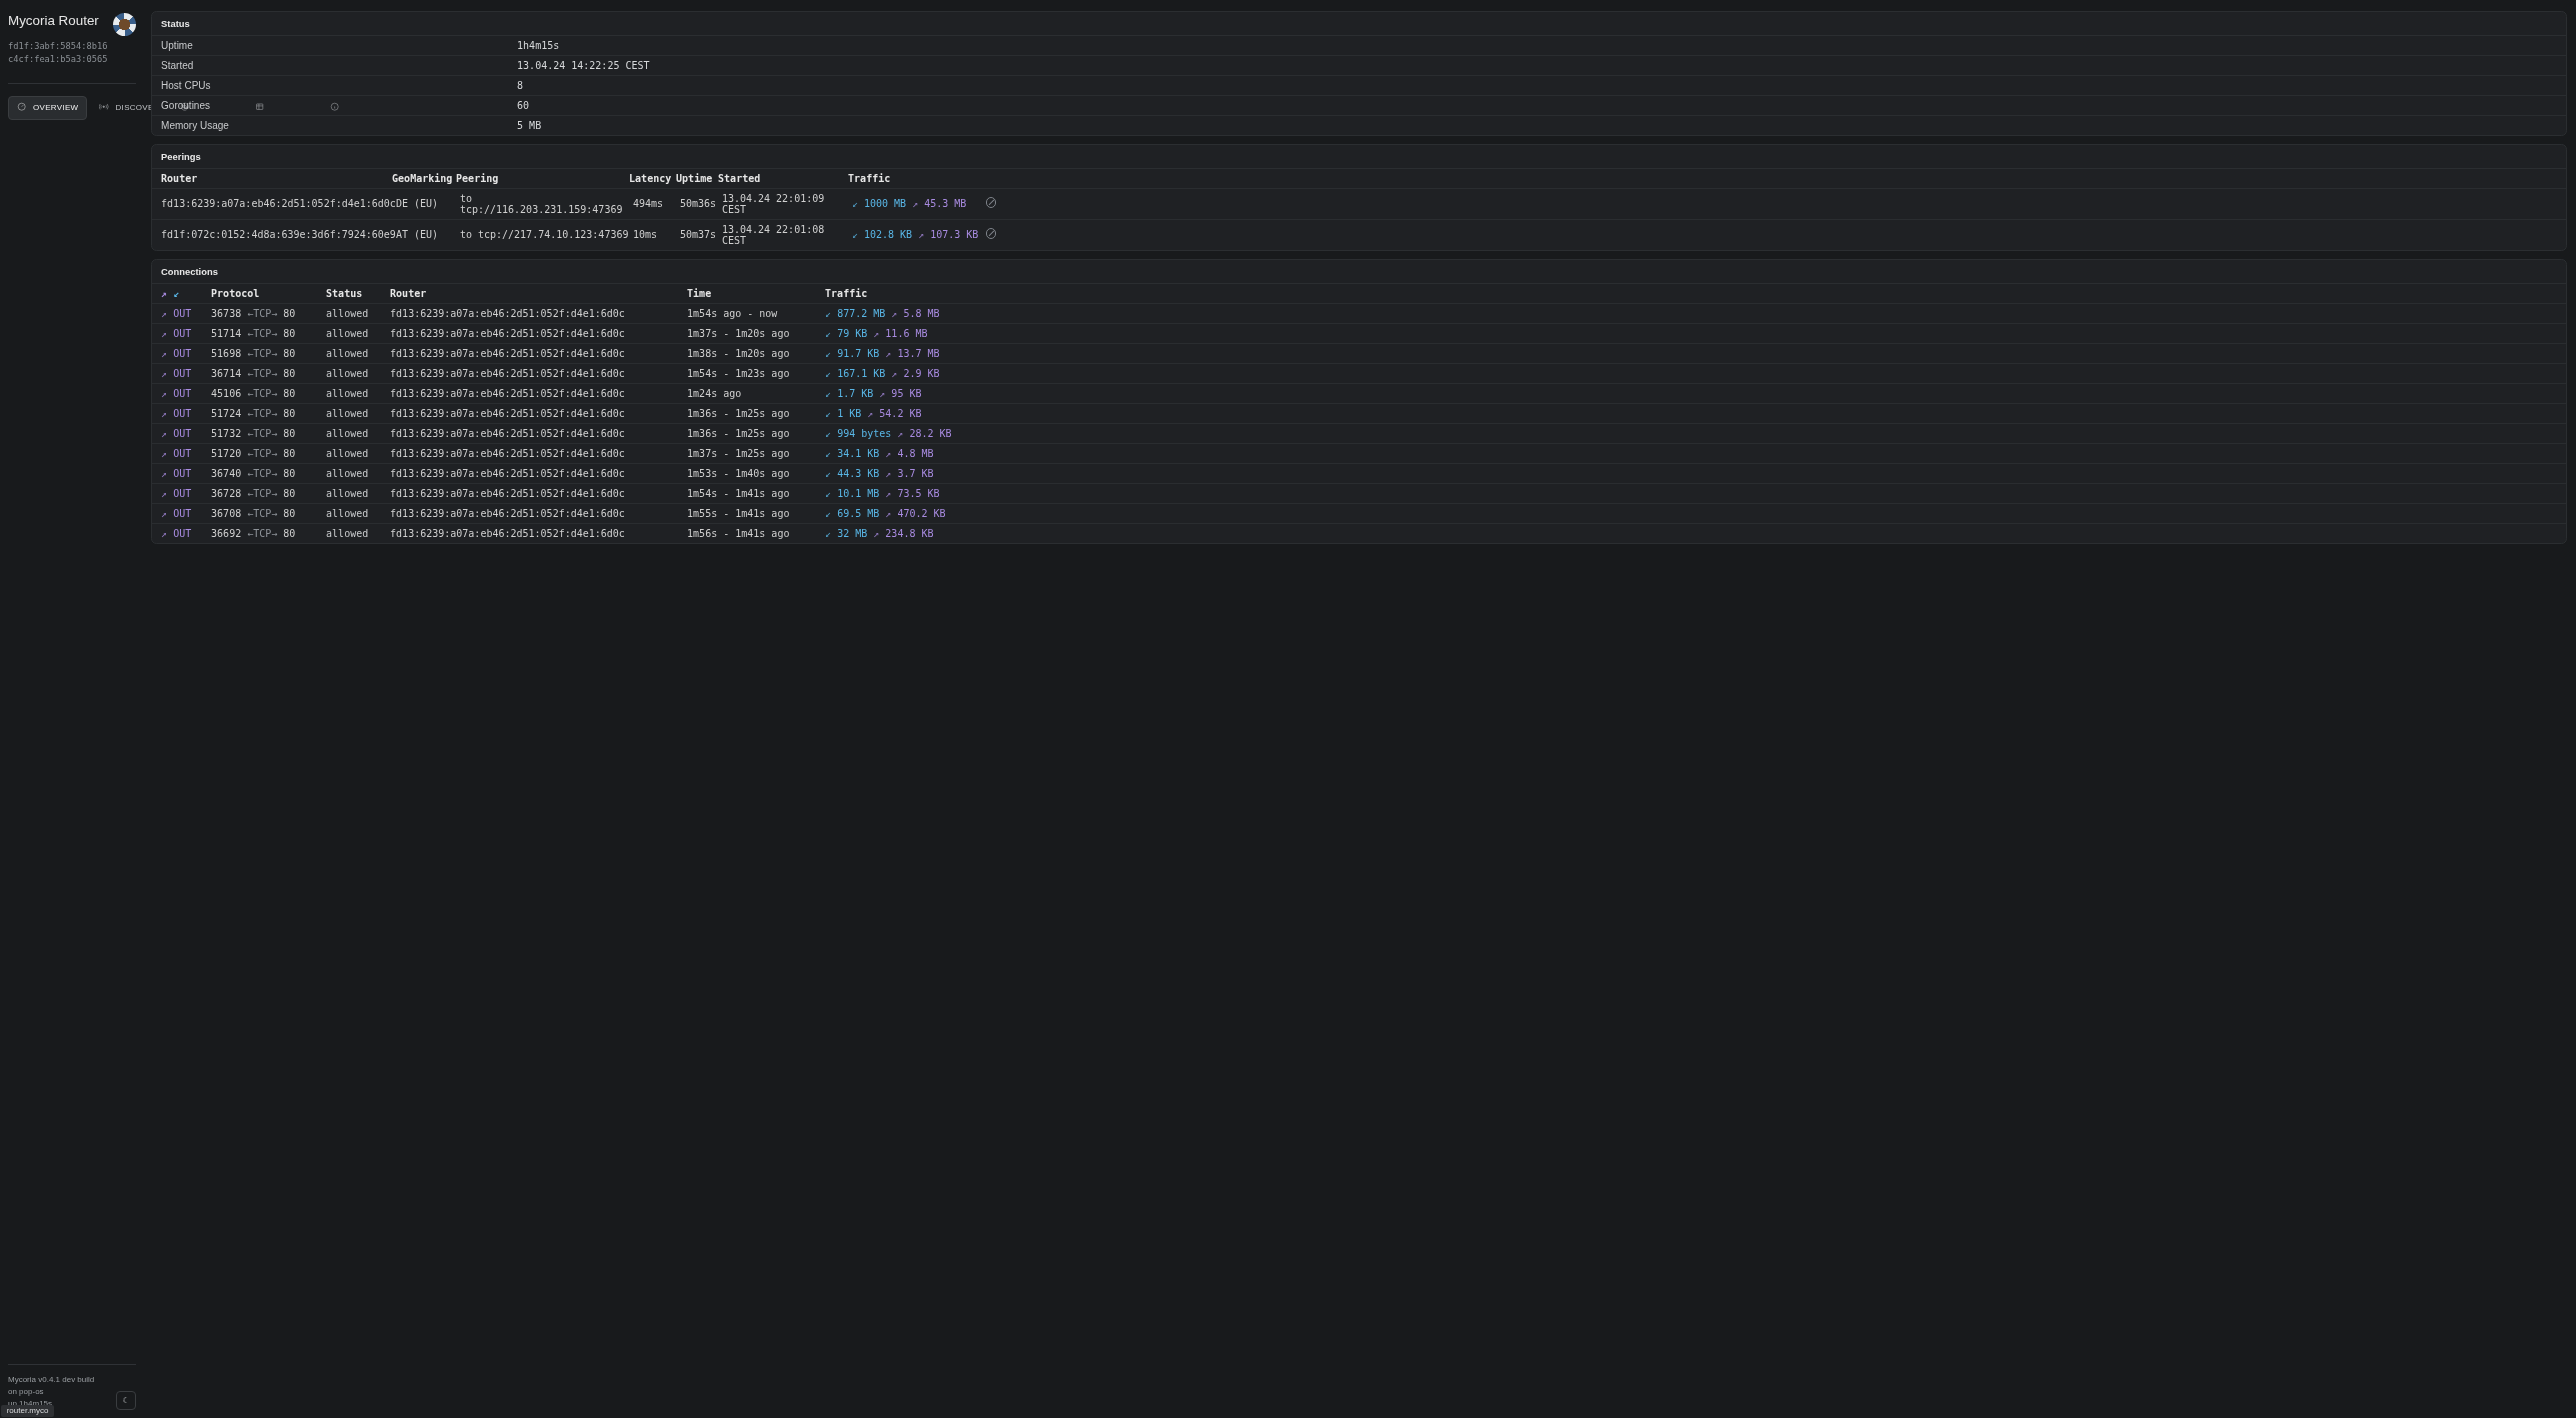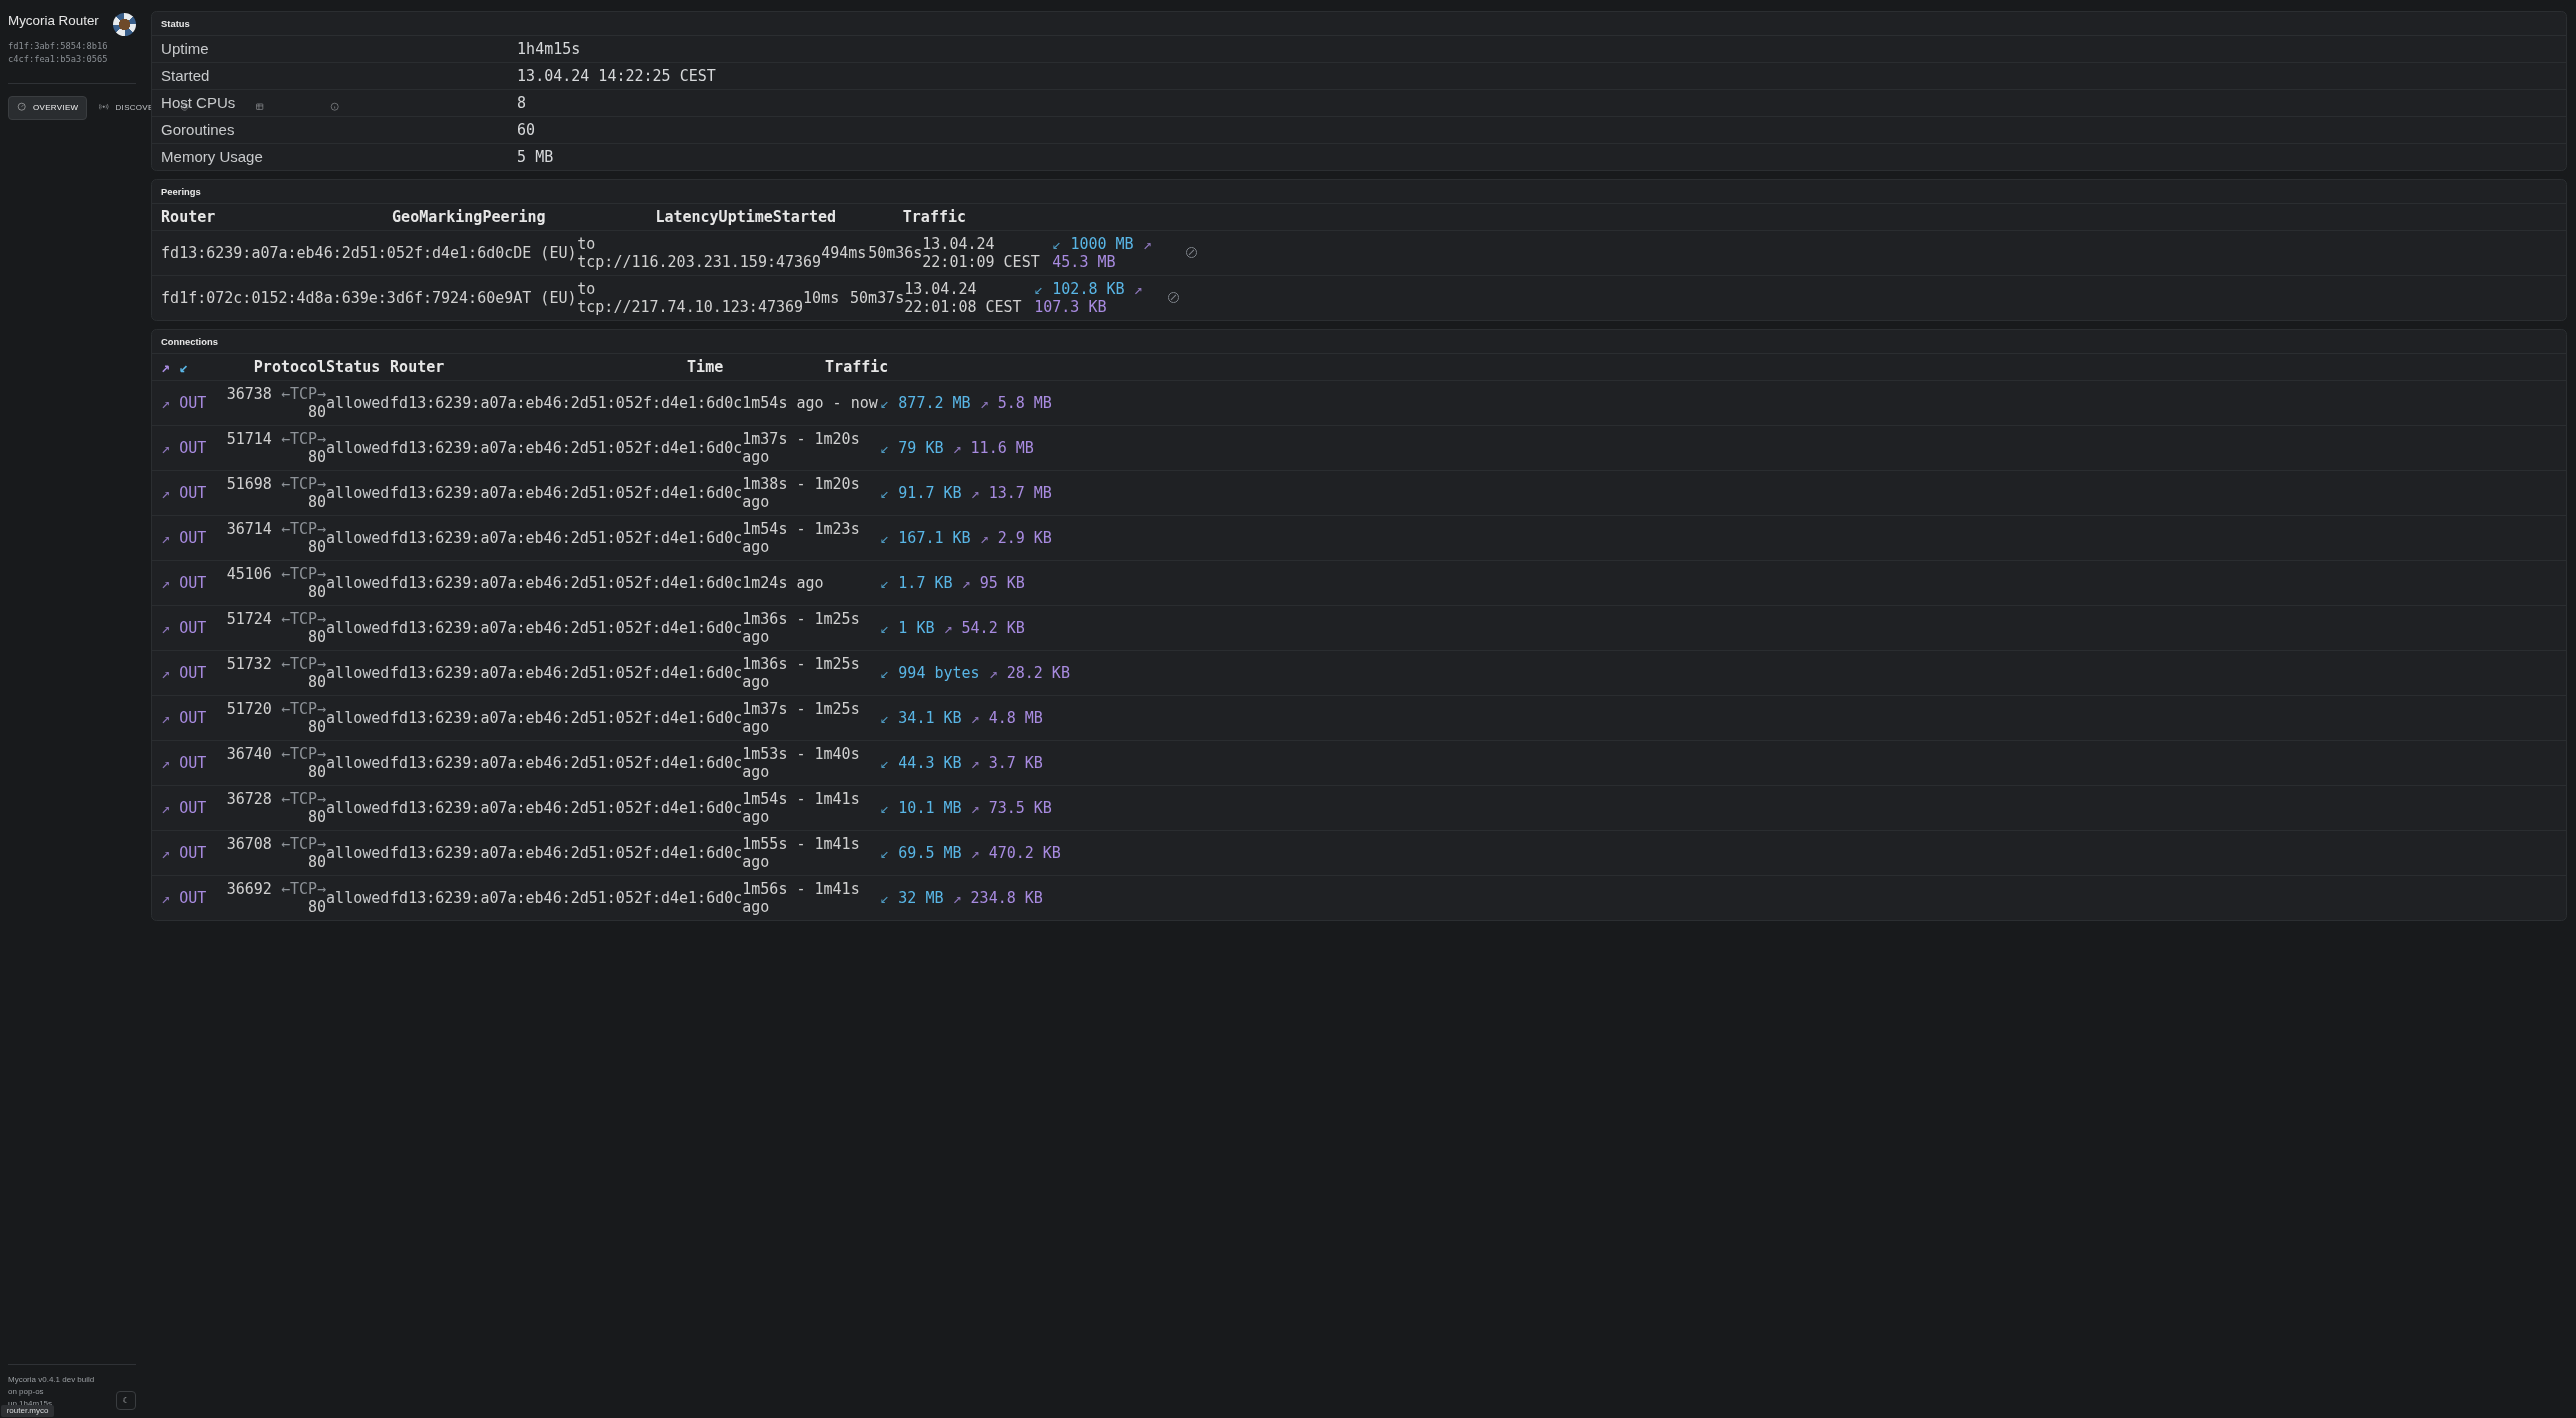--- a/index.html
+++ b/index.html
@@ -116,40 +116,40 @@
   font-size: 9.4px;
   font-weight: 600;
   color: #e8e8e8;
   border-bottom: 0.7px solid #2b2e31;
 }
 .kv-row, .tbl-row, .tbl-head {
   display: flex;
   padding: 4px 9.4px;
   border-bottom: 0.7px solid #2a2d30;
   align-items: center;
-  font-size: 15px;
+  font-size: 10px;
 }
 .kv-row:last-child, .tbl-row:last-child { border-bottom: none; }
 .kv-key { flex: 0 0 356px; font-family: -apple-system, sans-serif; color: #c8cacc; }
 .kv-val { flex: 1; color: #d6d8da; font-family: ui-monospace, monospace; }
 .tbl-head { font-weight: 600; color: #e6e6e6; font-family: -apple-system, sans-serif; }
 
 
 .cp-router  { flex: 0 0 231px; }
 .cp-geo     { flex: 0 0 64px; }
 .cp-peer    { flex: 0 0 173px; }
 .cp-lat     { flex: 0 0 47px; }
 .cp-up      { flex: 0 0 42px; }
 .cp-start   { flex: 0 0 130px; }
 .cp-traf    { flex: 0 0 127px; }
 .cp-act     { flex: 0 0 17.4px; text-align:right; }
 
 
 .cc-dir   { flex: 0 0 50px; }
-.cc-proto { flex: 0 0 115px; text-align: right; }
+.cc-proto { flex: 0 0 115px; }
 .cc-stat  { flex: 0 0 64px; }
 .cc-router{ flex: 0 0 297px; }
 .cc-time  { flex: 0 0 138px; }
 .cc-traf  { flex: 1; }
 
 .mono { font-family: ui-monospace, monospace; }
 .dim  { color: #8e9399; }
 .arrow-out { color: #a88be0; }
 .arrow-in  { color: #59b6e6; }
 .allowed { color: #c8cacc; }

